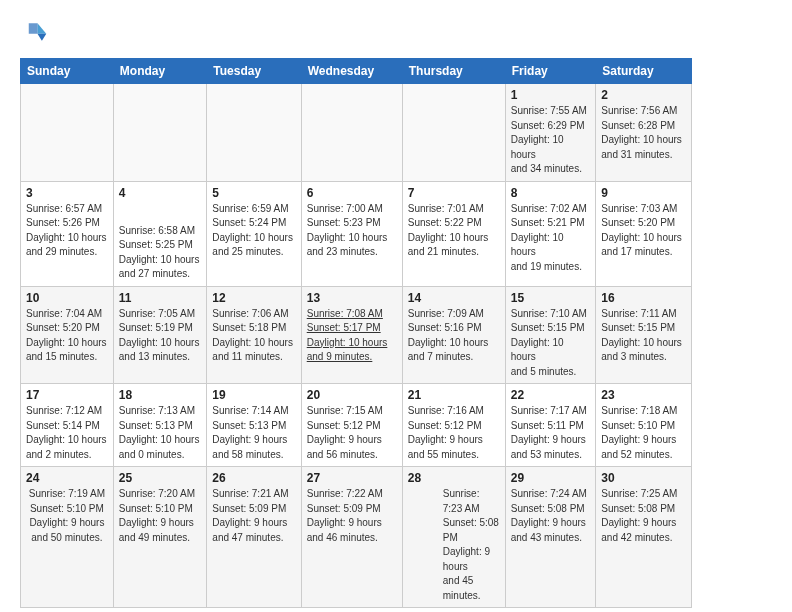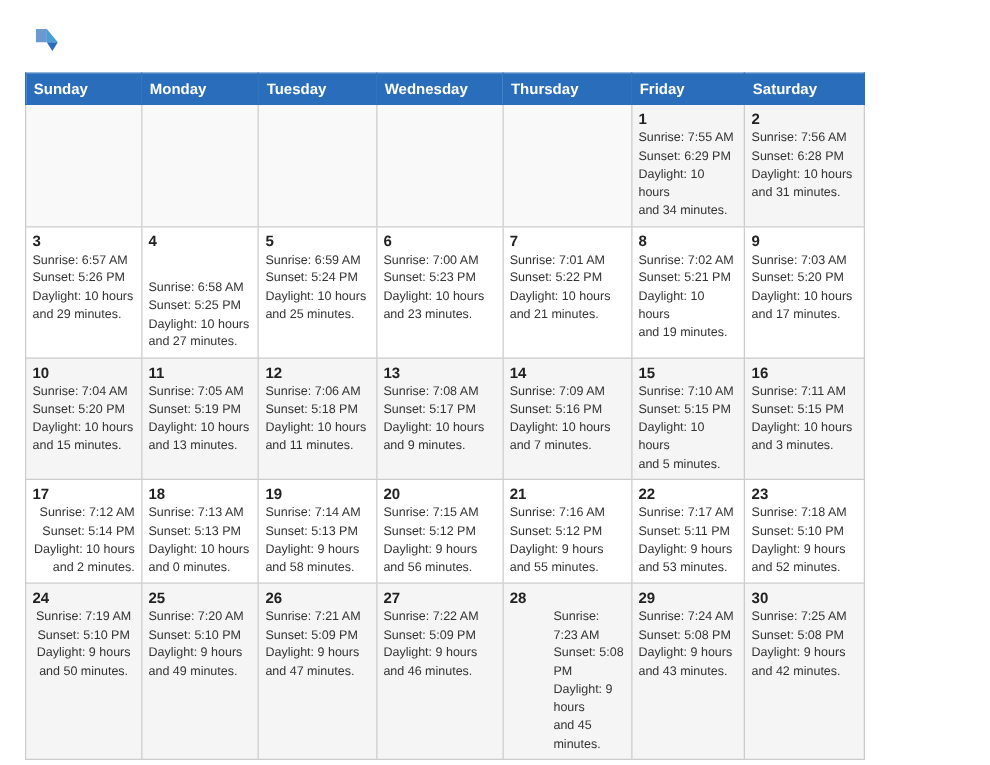--- a/index.html
+++ b/index.html
@@ -219,21 +219,21 @@
           </td>
           <td>
             <div class="day-num">12</div>
             <div class="day-info" style="white-space: pre-line;">Sunrise: 7:06 AM
 Sunset: 5:18 PM
 Daylight: 10 hours
 and 11 minutes.</div>
           </td>
           <td>
             <div class="day-num">13</div>
-            <div class="day-info" style="white-space: pre-line;">Sunrise: 7:08 AM
+            <div class="day-info" style="white-space: pre-line; text-decoration: underline;">Sunrise: 7:08 AM
 Sunset: 5:17 PM
 Daylight: 10 hours
 and 9 minutes.</div>
           </td>
           <td>
             <div class="day-num">14</div>
             <div class="day-info" style="white-space: pre-line;">Sunrise: 7:09 AM
 Sunset: 5:16 PM
 Daylight: 10 hours
 and 7 minutes.</div>
@@ -249,21 +249,21 @@
             <div class="day-num">16</div>
             <div class="day-info" style="white-space: pre-line;">Sunrise: 7:11 AM
 Sunset: 5:15 PM
 Daylight: 10 hours
 and 3 minutes.</div>
           </td>
         </tr>
         <tr>
           <td>
             <div class="day-num">17</div>
-            <div class="day-info" style="white-space: pre-line; text-align: right;">Sunrise: 7:12 AM
+            <div class="day-info" style="white-space: pre-line;">Sunrise: 7:12 AM
 Sunset: 5:14 PM
 Daylight: 10 hours
 and 2 minutes.</div>
           </td>
           <td>
             <div class="day-num">18</div>
             <div class="day-info" style="white-space: pre-line;">Sunrise: 7:13 AM
 Sunset: 5:13 PM
 Daylight: 10 hours
 and 0 minutes.</div>

